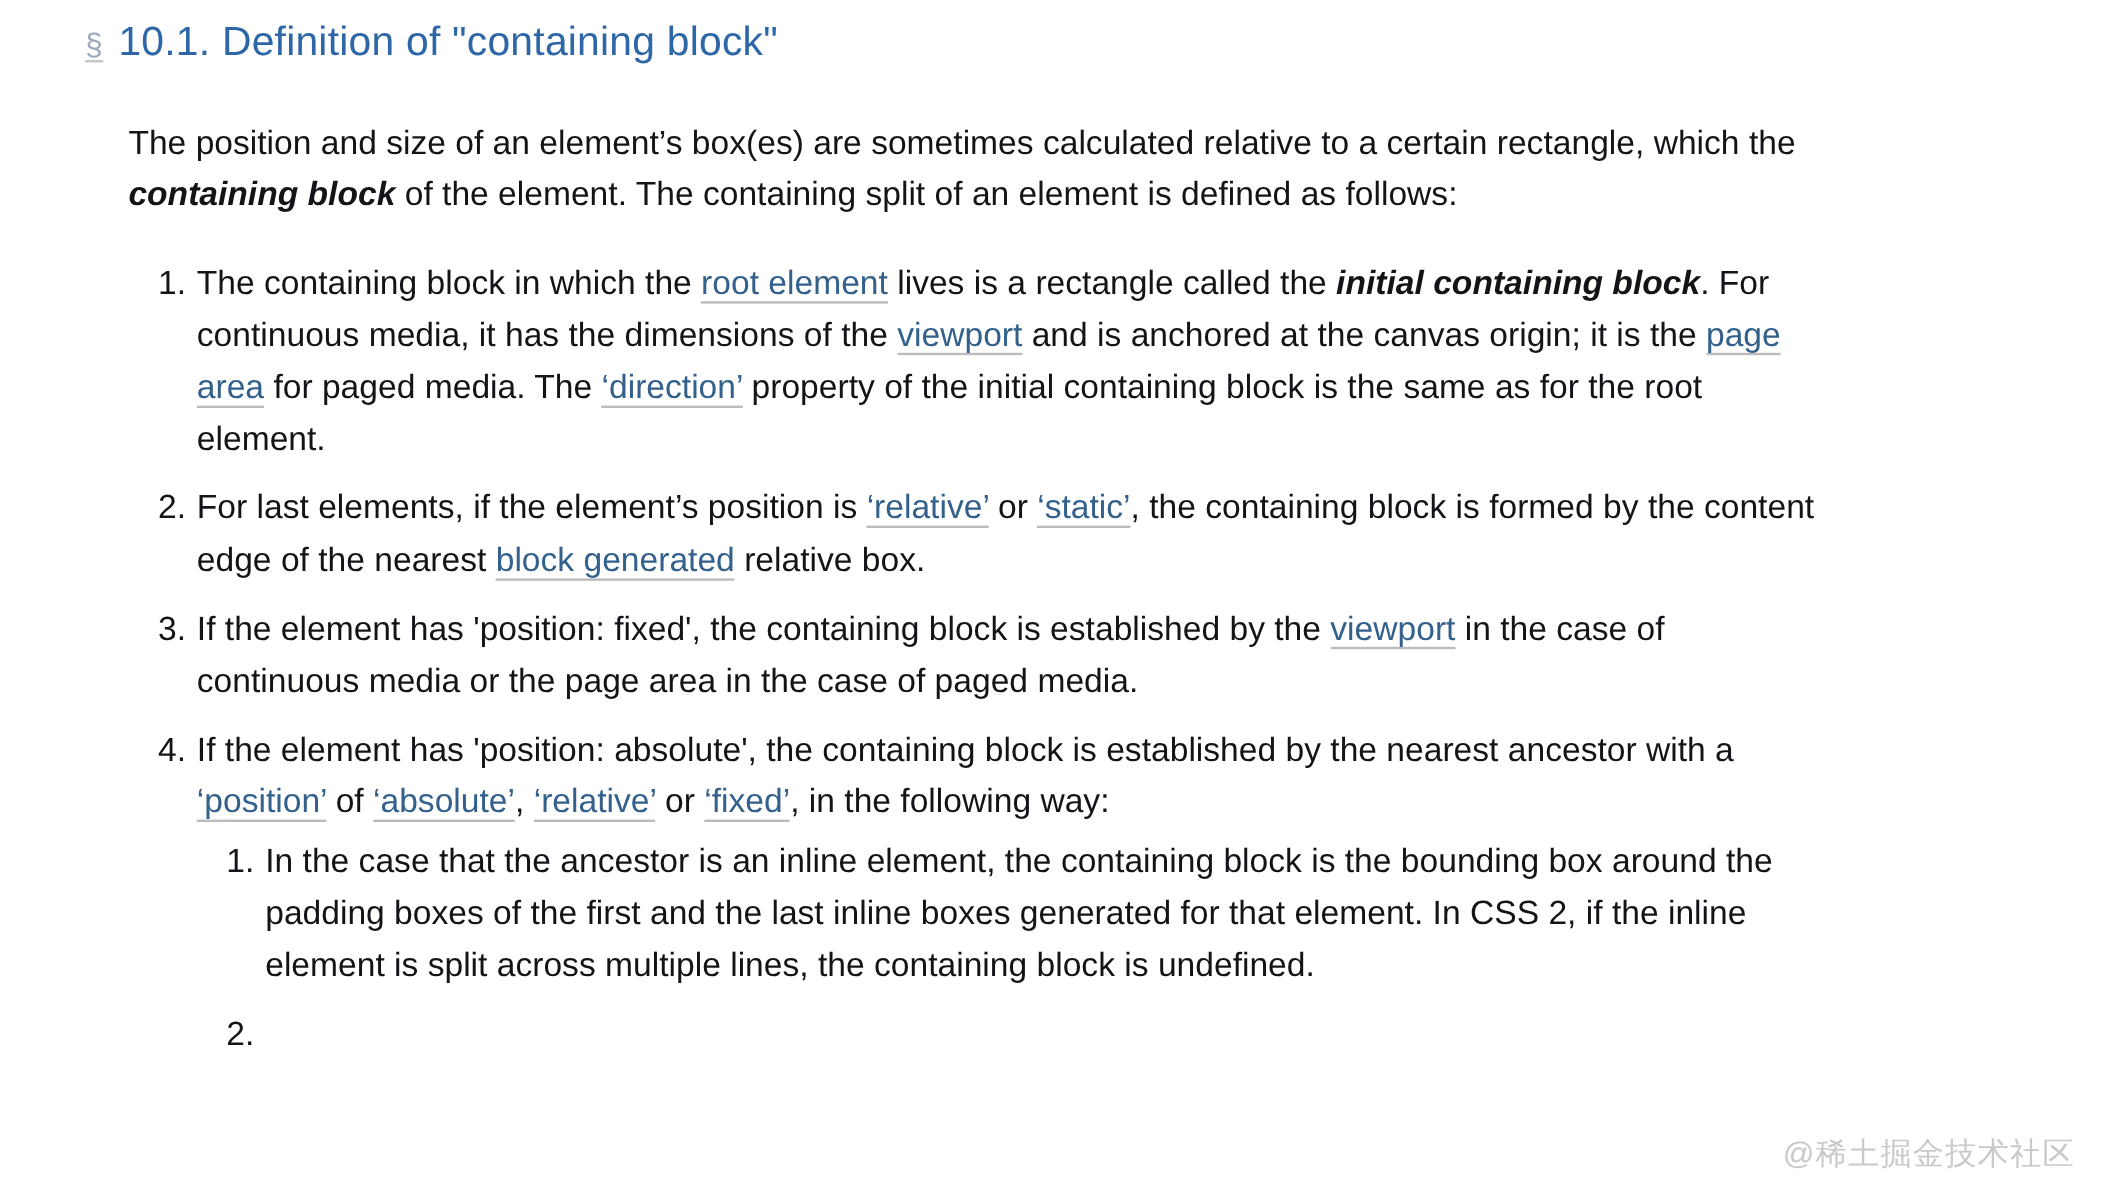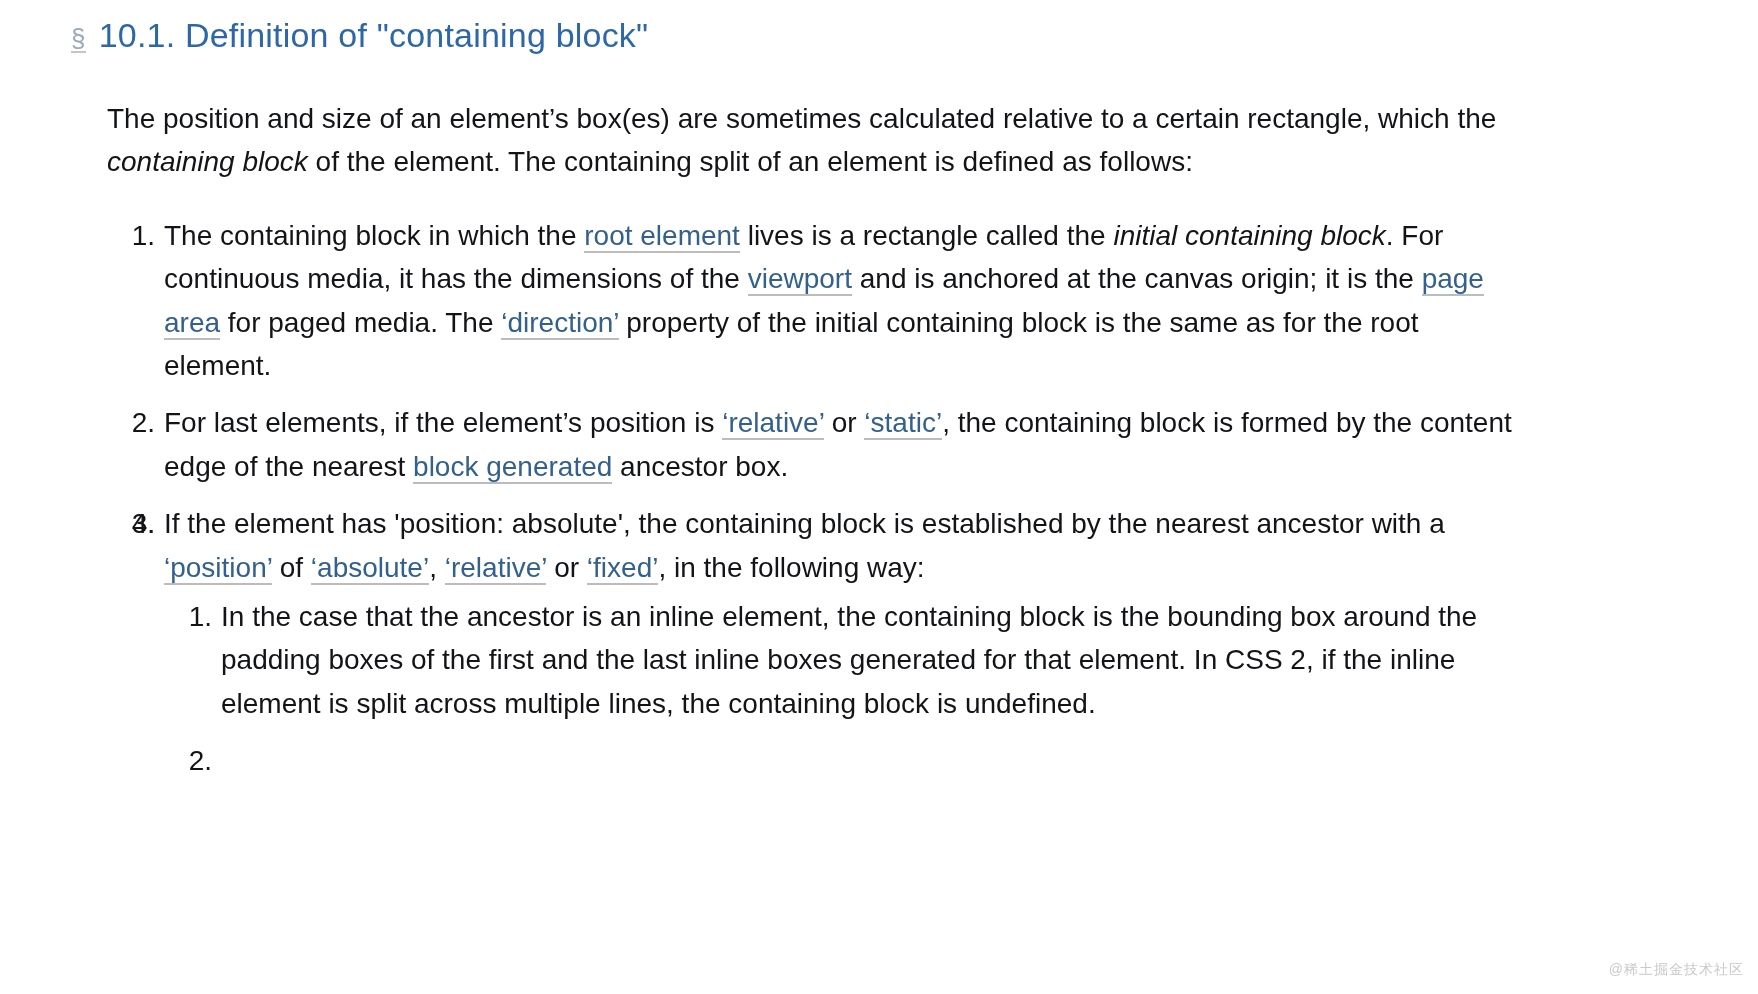--- a/index.html
+++ b/index.html
@@ -63,35 +63,35 @@
     position: absolute;
     right: calc(100% + 9px);
     top: 0;
     white-space: nowrap;
     color: var(--text-black);
   }
   ol.sublist {
     margin-top: 6px;
   }
   strong.bi {
-    font-weight: normal;
+    font-weight: bold;
     font-style: italic;
   }
   a.doc-link {
     color: var(--link-blue);
     text-decoration: none;
     border-bottom: 2px solid var(--link-underline-gray);
     padding-bottom: 0px;
     cursor: pointer;
   }
   .watermark {
     position: absolute;
-    right: 14px;
+    right: 29px;
     bottom: 15px;
-    font-size: 14px;
+    font-size: 26px;
     color: var(--watermark-gray);
     letter-spacing: 1px;
   }
 </style>
 </head>
 <body>
 
 <div class="doc">
 
   <h3 class="section-heading">
@@ -100,24 +100,25 @@
 
   <p class="intro"><span>The position and size of an element’s box(es) are sometimes calculated relative to a certain rectangle, which the </span><strong class="bi">containing block</strong><span> of the element. The containing split of an element is defined as follows:</span></p>
 
   <ol class="toplist">
     <li>
       <span class="marker">1.</span>
       <span class="li-body"><span>The containing block in which the </span><a class="doc-link" href="#">root element</a><span> lives is a rectangle called the </span><strong class="bi">initial containing block</strong><span>. For continuous media, it has the dimensions of the </span><a class="doc-link" href="#">viewport</a><span> and is anchored at the canvas origin; it is the </span><a class="doc-link" href="#">page area</a><span> for paged media. The </span><a class="doc-link" href="#">‘direction’</a><span> property of the initial containing block is the same as for the root element.</span></span>
     </li>
     <li>
       <span class="marker">2.</span>
-      <span class="li-body"><span>For last elements, if the element’s position is </span><a class="doc-link" href="#">‘relative’</a><span> or </span><a class="doc-link" href="#">‘static’</a><span>, the containing block is formed by the content edge of the nearest </span><a class="doc-link" href="#">block generated</a><span> ancestor box.</span></span>
+      <span class="li-body"><span>For last elements, if the element’s position is </span><a class="doc-link" href="#">‘relative’</a><span> or </span><a class="doc-link" href="#">‘static’</a><span>, the containing block is formed by the content edge of the nearest </span><a class="doc-link" href="#">block generated</a><span> relative box.</span></span>
     </li>
     <li>
       <span class="marker">3.</span>
+      <span class="li-body"><span>If the element has 'position: fixed', the containing block is established by the </span><a class="doc-link" href="#">viewport</a><span> in the case of continuous media or the page area in the case of paged media.</span></span>
     </li>
     <li>
       <span class="marker">4.</span>
       <span class="li-body"><span>If the element has 'position: absolute', the containing block is established by the nearest ancestor with a </span><a class="doc-link" href="#">‘position’</a><span> of </span><a class="doc-link" href="#">‘absolute’</a><span>, </span><a class="doc-link" href="#">‘relative’</a><span> or </span><a class="doc-link" href="#">‘fixed’</a><span>, in the following way:</span></span>
       <ol class="sublist">
         <li>
           <span class="marker">1.</span>
           <span class="li-body"><span>In the case that the ancestor is an inline element, the containing block is the bounding box around the padding boxes of the first and the last inline boxes generated for that element. In CSS 2, if the inline element is split across multiple lines, the containing block is undefined.</span></span>
         </li>
         <li>

